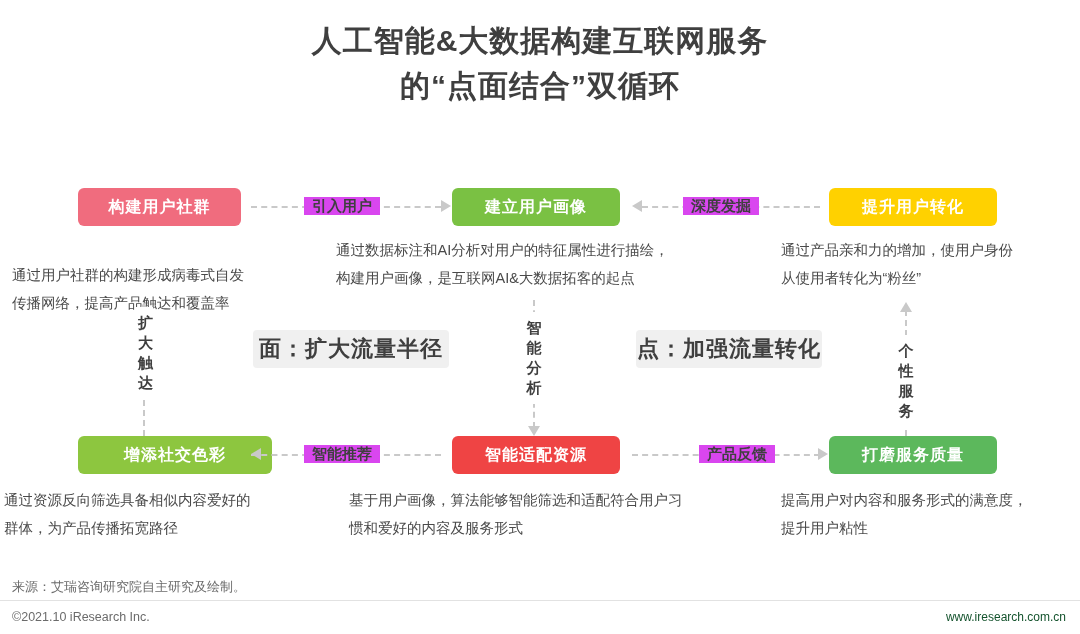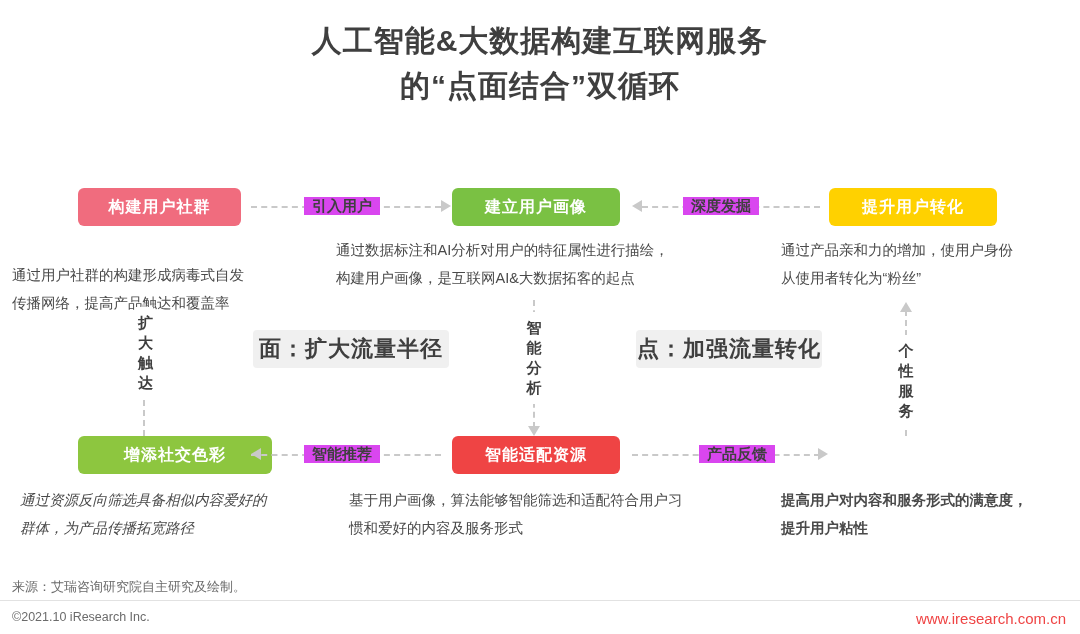--- a/index.html
+++ b/index.html
@@ -61,23 +61,23 @@
   .para {
     position: absolute;
     font-size: 14.5px;
     line-height: 28px;
     color: #4a4a4a;
     white-space: pre-line;
   }
   .p-community  { left: 12px;  top: 236px; width: 320px; margin-top: 25px; }
   .p-portrait   { left: 336px; top: 236px; width: 430px; }
   .p-conversion { left: 781px; top: 236px; width: 300px; }
-  .p-social     { left: 20px;  top: 486px; width: 320px; font-style: italic; }
+  .p-social     { left: 4px;  top: 486px; width: 320px; }
   .p-adapt      { left: 349px; top: 486px; width: 430px; }
-  .p-polish     { left: 781px; top: 486px; width: 300px; font-weight: bold; }
+  .p-polish     { left: 781px; top: 486px; width: 300px; }
 
   
   .pill {
     position: absolute;
     height: 38px;
     background: #f0f0f0;
     border-radius: 4px;
     display: flex;
     align-items: center;
     justify-content: center;
@@ -170,22 +170,22 @@
     position: absolute;
     left: 12px;
     top: 610px;
     font-size: 12.5px;
     color: #6b6b6b;
   }
   .website {
     position: absolute;
     right: 14px;
     top: 610px;
-    font-size: 15px;
-    color: #ef4444;
+    font-size: 12px;
+    color: #14532d;
   }
 </style>
 </head>
 <body>
 
 <div class="page">
 
   <div class="title">
     <span>人工智能&amp;大数据构建互联网服务</span>
     <span class="line2">的“点面结合”双循环</span>
@@ -199,20 +199,23 @@
   </div>
   <div class="box box-conversion">
     <span>提升用户转化</span>
   </div>
 
   <div class="box box-social">
     <span>增添社交色彩</span>
   </div>
   <div class="box box-adapt">
     <span>智能适配资源</span>
+  </div>
+  <div class="box box-polish">
+    <span>打磨服务质量</span>
   </div>
 
   <div class="para p-community">通过用户社群的构建形成病毒式自发
 传播网络，提高产品触达和覆盖率</div>
   <div class="para p-portrait">通过数据标注和AI分析对用户的特征属性进行描绘，
 构建用户画像，是互联网AI&amp;大数据拓客的起点</div>
   <div class="para p-conversion">通过产品亲和力的增加，使用户身份
 从使用者转化为“粉丝”</div>
   <div class="para p-social">通过资源反向筛选具备相似内容爱好的
 群体，为产品传播拓宽路径</div>

